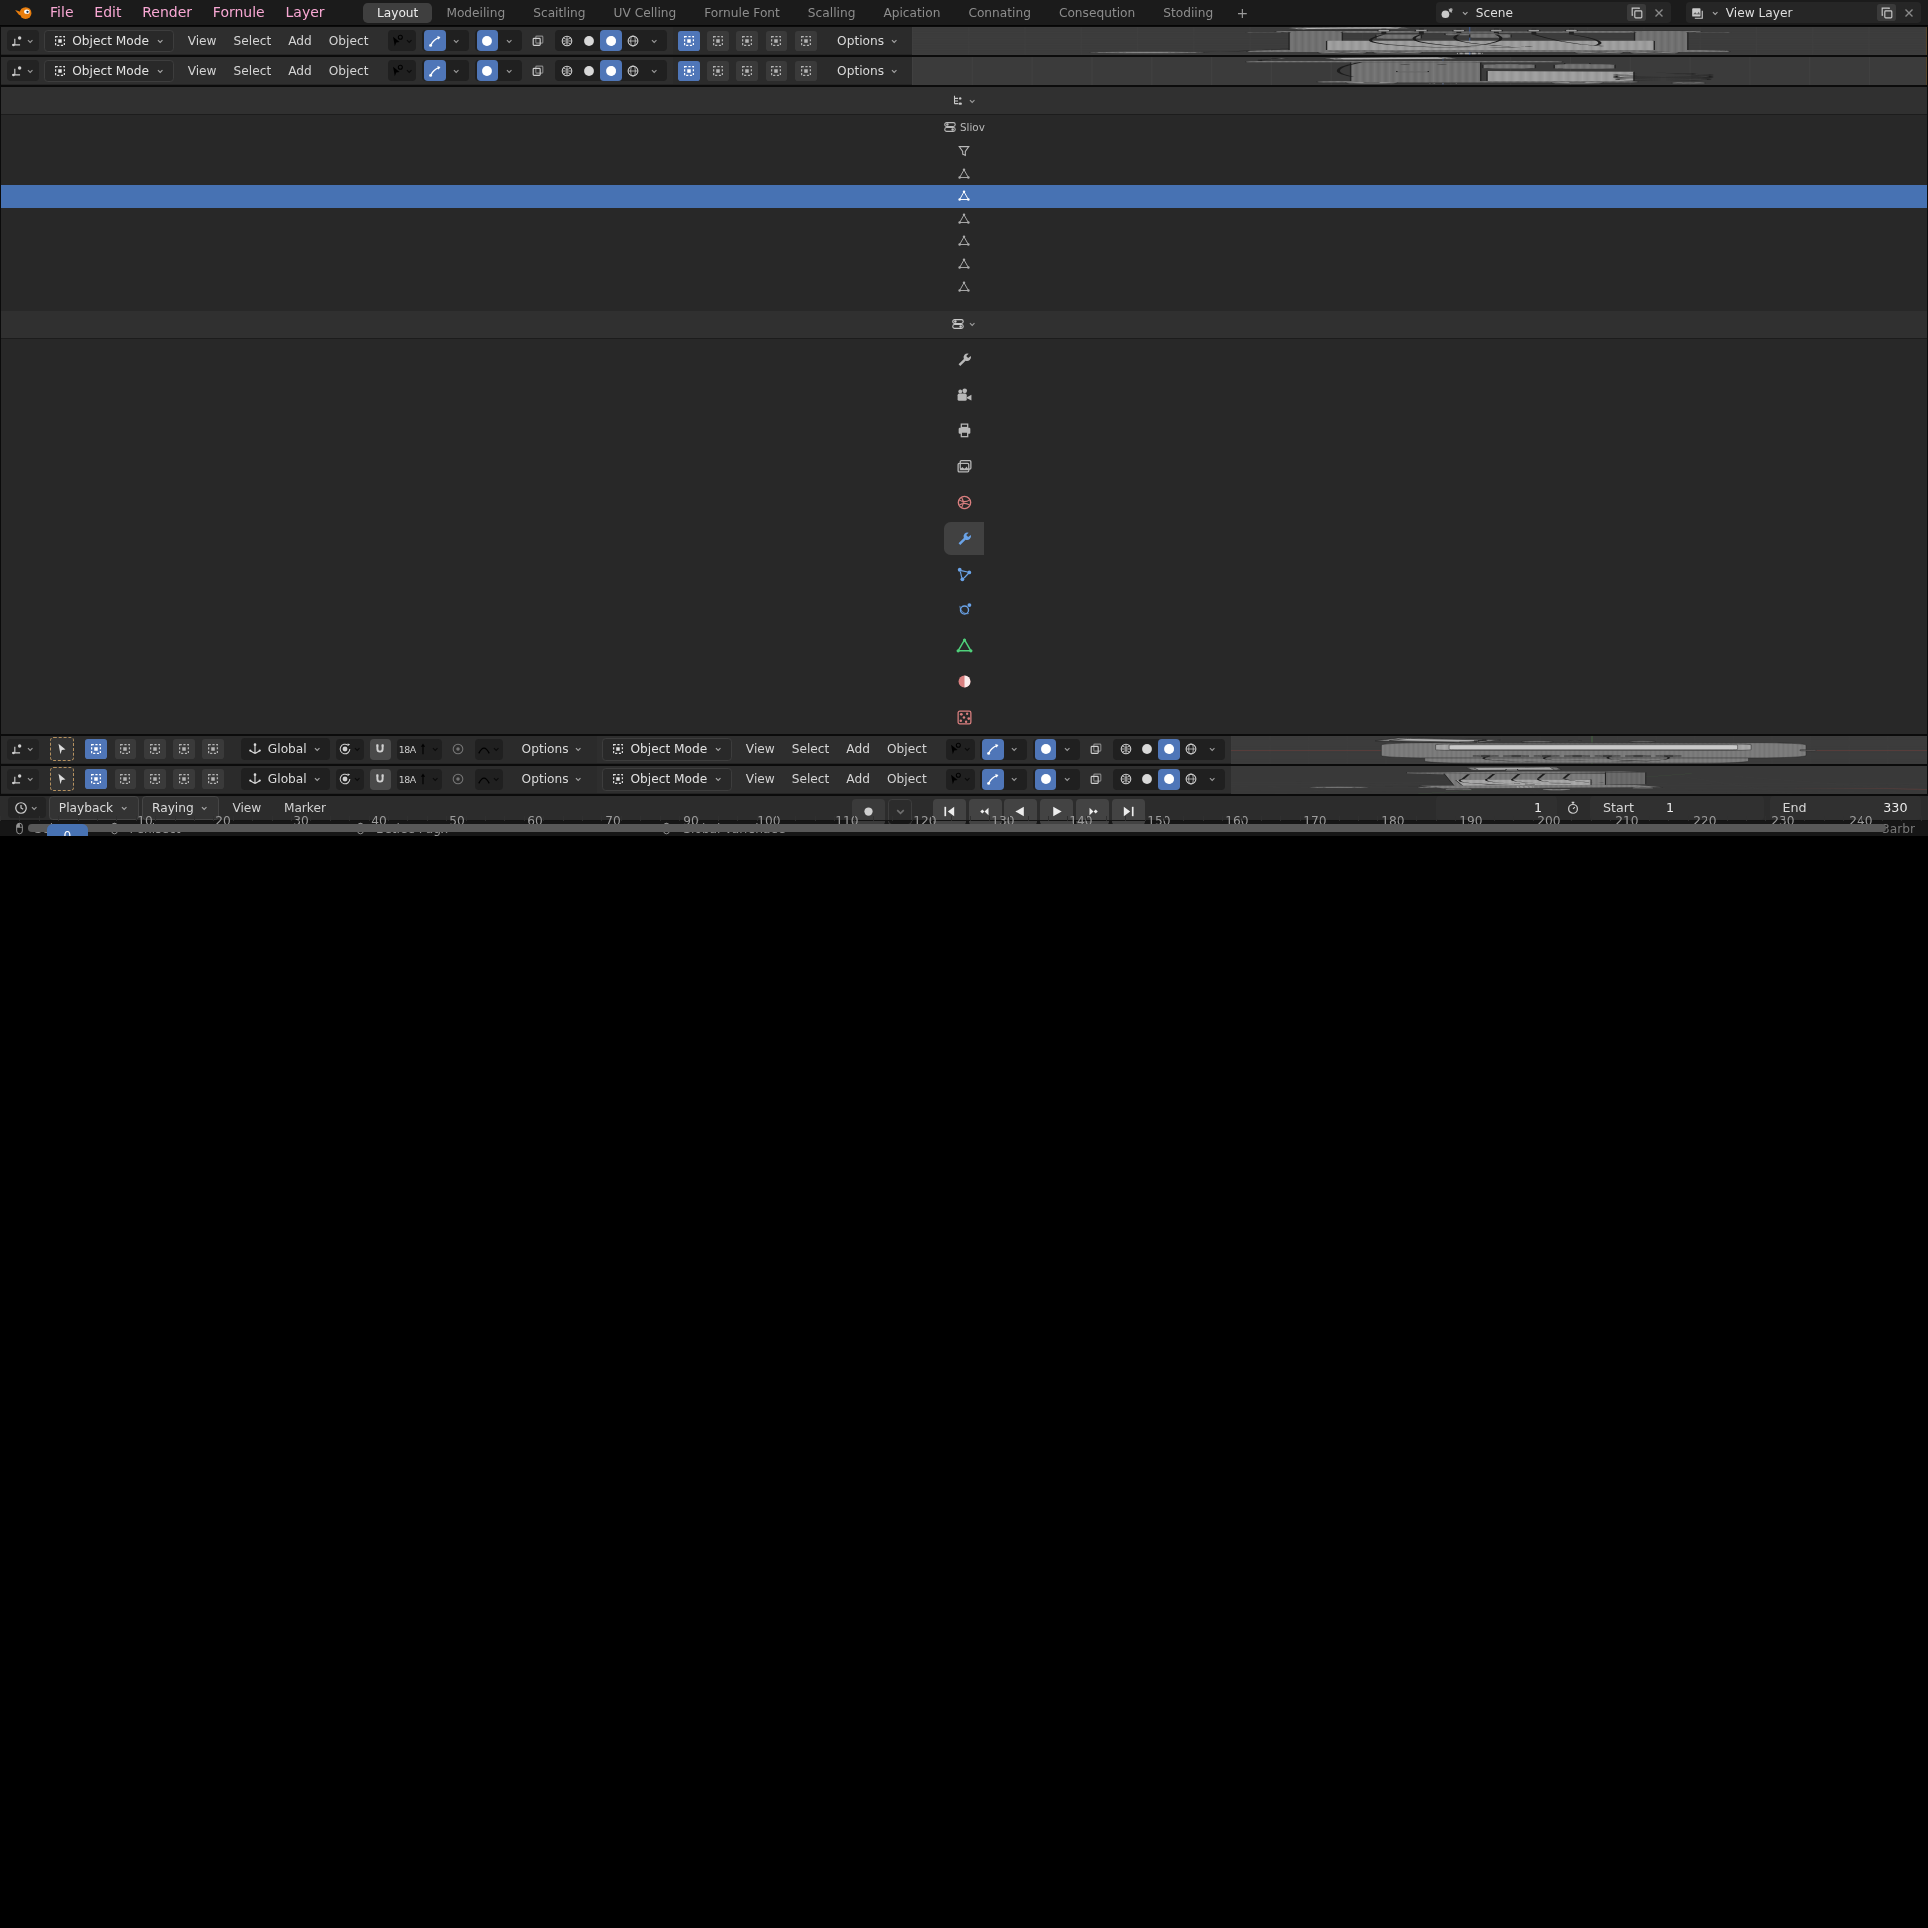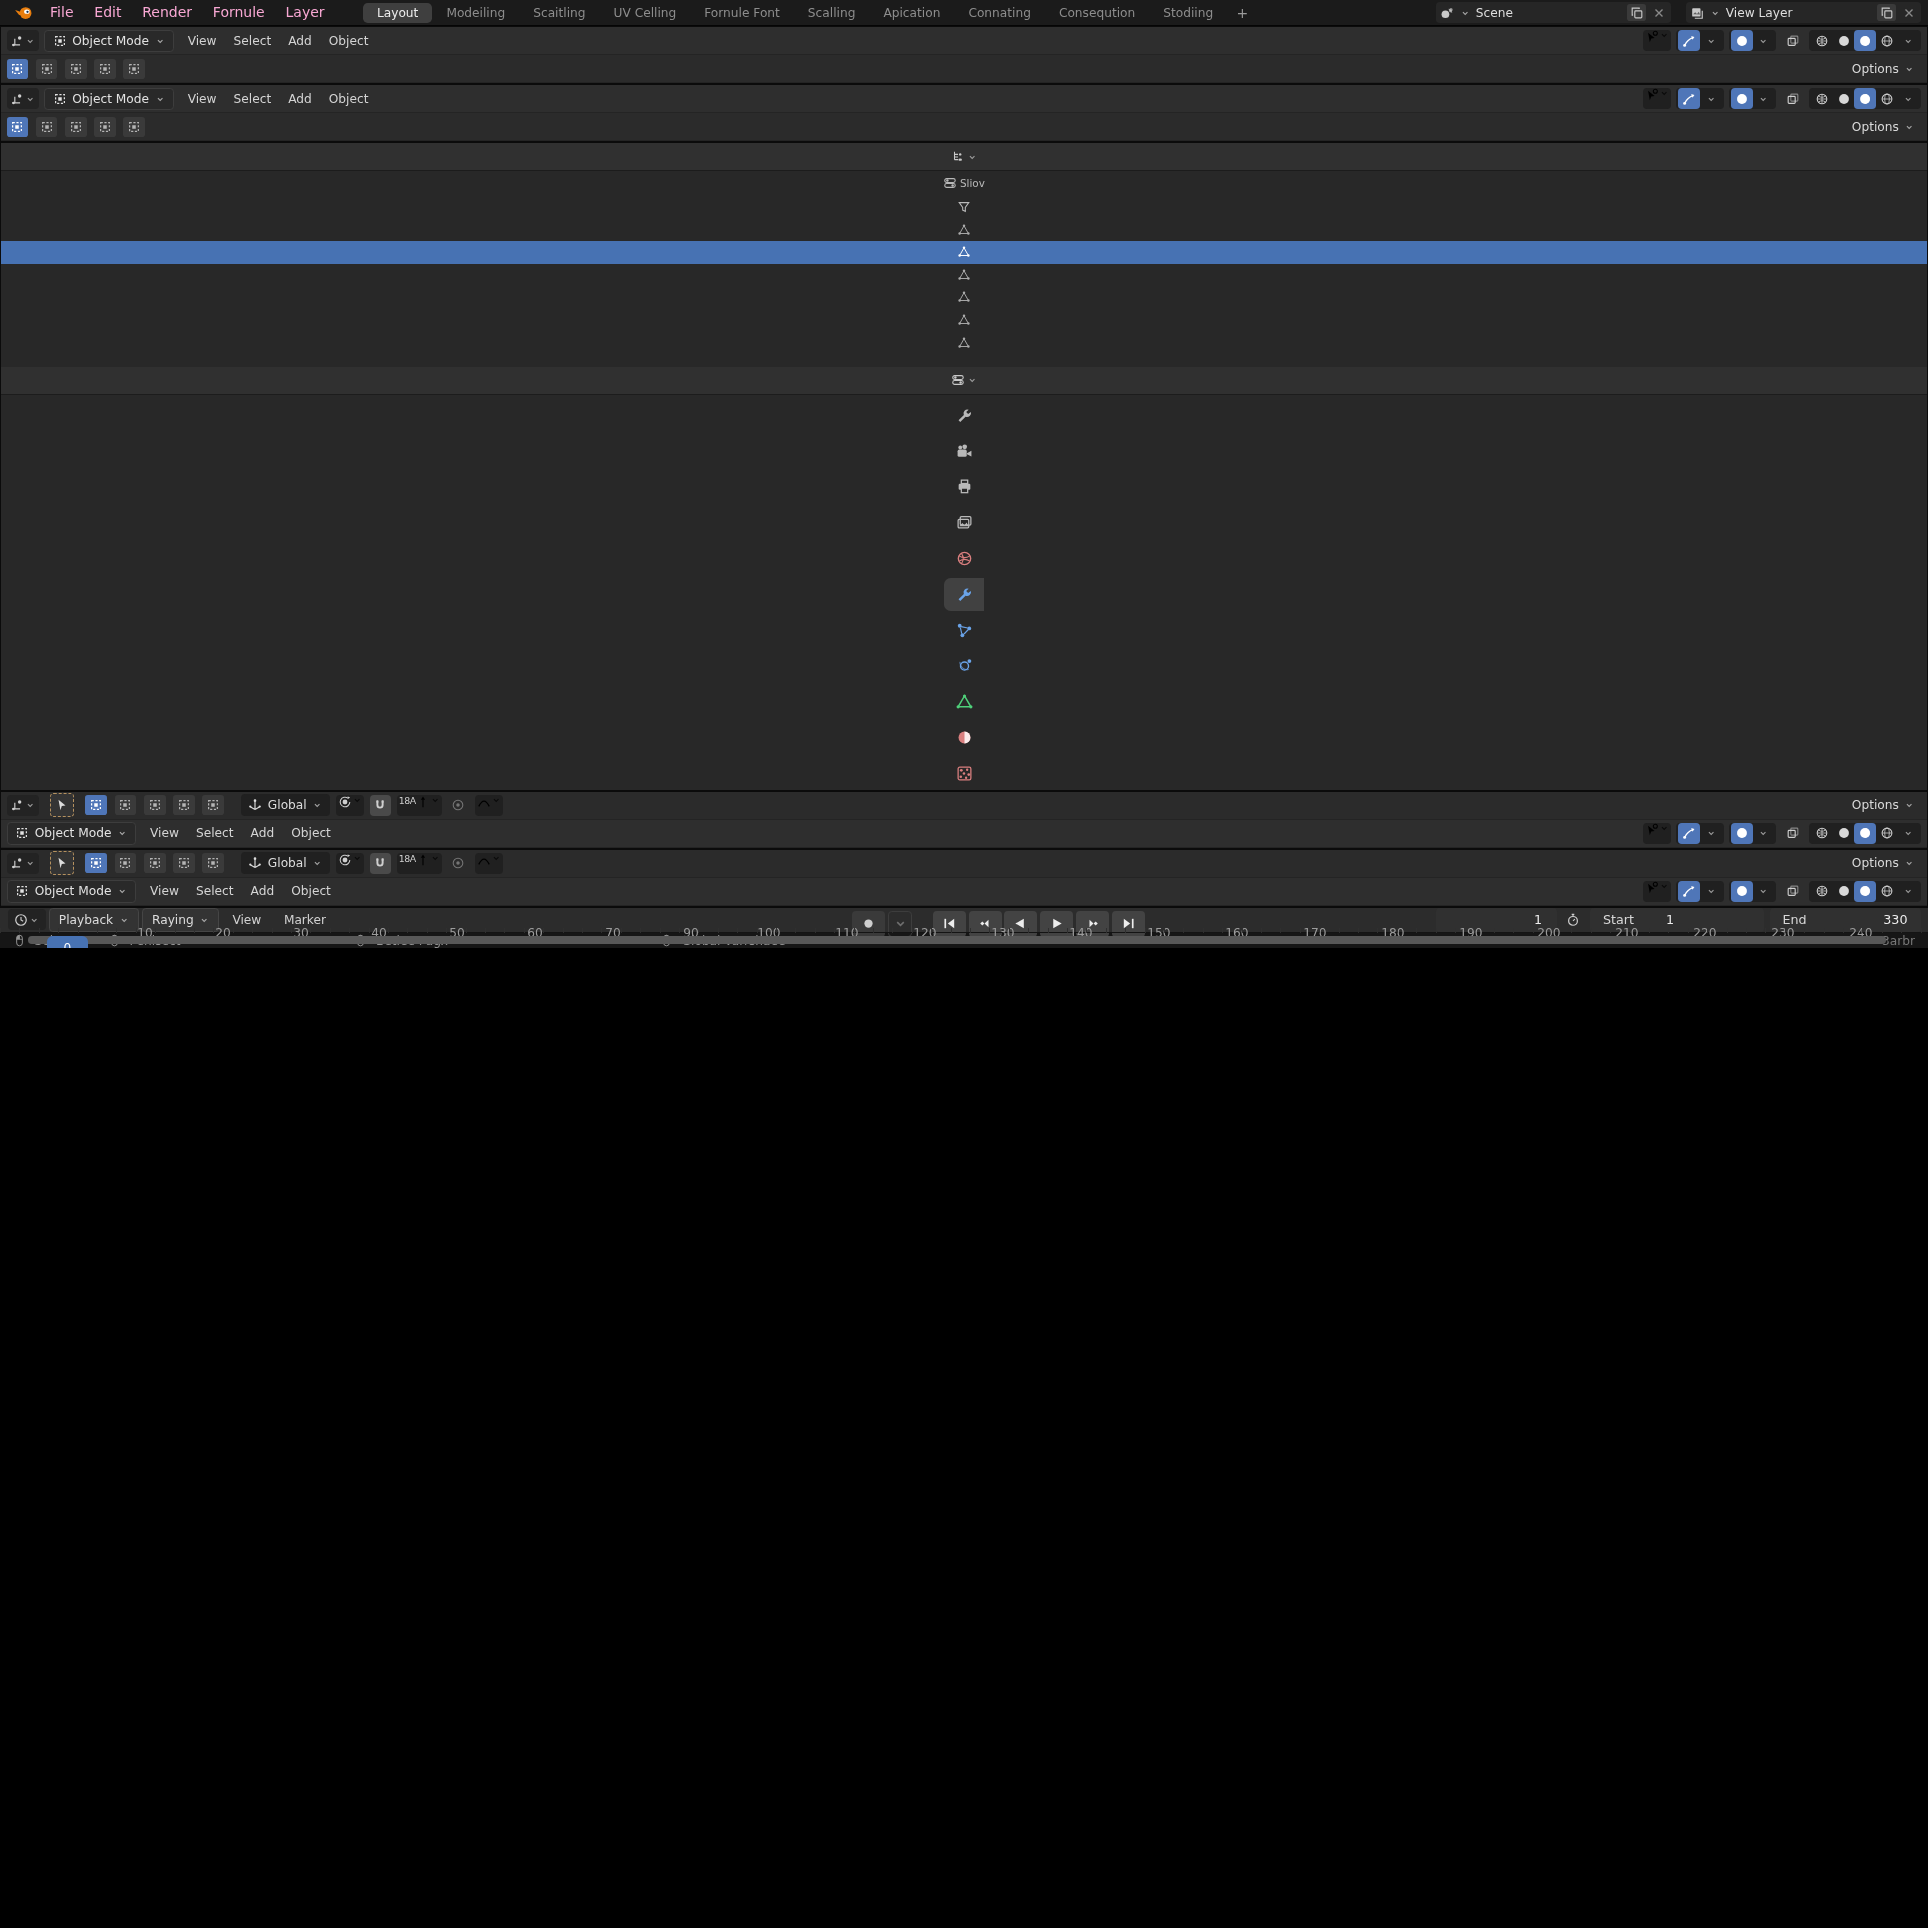--- a/index.html
+++ b/index.html
@@ -18,29 +18,29 @@
   #tabs{display:flex;margin-left:28px;align-items:center}
   .tab{color:#8d8d8d;font-size:12.2px;padding:2.8px 14px;border-radius:4.7px;white-space:nowrap}
   .tab.active{background:#3f3f3f;color:#ececec}
   .tab.add{color:#9a9a9a;padding:2.8px 9.4px;font-size:14px}
   .idblock{display:flex;align-items:center;height:21px;background:#262626;border-radius:3.8px;padding:0 4.7px;gap:5.6px;color:#dedede;font-size:12.2px;margin-left:15px;width:235px}
   .idblock .lbl{flex:1}
   .idblock .sq{width:19px;height:17px;background:#3a3a3a;border-radius:2.8px;display:flex;align-items:center;justify-content:center;color:#c9c9c9}
   .idblock .x{color:#8a8a8a}
 
   
-  .vp{position:relative;display:flex;flex-direction:column;background:#a16207;border:0.9px solid #0b0b0b}
+  .vp{position:relative;display:flex;flex-direction:row;background:#a16207;border:0.9px solid #0b0b0b}
   .vp-row{height:28px;background:#2e2e2e;display:flex;align-items:center;gap:5.6px;padding:0 5.6px;flex:none;border-bottom:0.9px solid #242424}
   .vp-row.tools{background:#2b2b2b}
   .vp-canvas{flex:1;position:relative;overflow:hidden}
   .vp-canvas>svg.art{position:absolute;inset:0;width:100%;height:100%}
   .hbtn{display:flex;align-items:center;justify-content:center;min-width:21.7px;height:21px;border-radius:3.8px;color:#cfcfcf;gap:0.9px;padding:0 0.9px}
   .hbtn.blue{background:#4f76b8;color:#fff}
   .hbtn.dim{opacity:.45}
-  .hgroup{display:flex;background:#202020;border-radius:3.8px;height:21px;padding:0 1.9px}
+  .hgroup{display:flex;align-items:center;background:#202020;border-radius:3.8px;height:21px;padding:0 1.9px}
   .mode-pill{display:flex;align-items:center;gap:5.6px;background:#292929;border:0.9px solid #3d3d3d;border-radius:3.8px;height:22.6px;padding:0 7.5px;color:#e2e2e2;font-size:12.2px;white-space:nowrap}
   .vp-menus{display:flex}
   .vp-menus .menu{color:#d4d4d4;font-size:12.2px;padding:0 8.5px}
   .options{display:flex;align-items:center;gap:4.7px;color:#dadada;font-size:12.2px;padding:0 7.5px}
   .shading{gap:0}
   .shading .hbtn.active{background:#4f76b8;color:#fff}
   .mico{width:21.7px;height:20px;border-radius:2.8px;background:#3a3a3a;display:flex;align-items:center;justify-content:center;color:#b5b5b5;margin-right:1.9px}
   .mico.active{background:#4f76b8;color:#fff}
   .toolbtn{width:24.5px;height:24.5px;border:0.9px dashed #b5915f;border-radius:3.8px;background:#343434;display:flex;align-items:center;justify-content:center;color:#ddd;margin:0 5.6px}
   .pill{display:flex;align-items:center;gap:5.6px;background:#202020;border-radius:3.8px;height:21.7px;padding:0 7.5px;color:#dcdcdc;font-size:12.2px}

